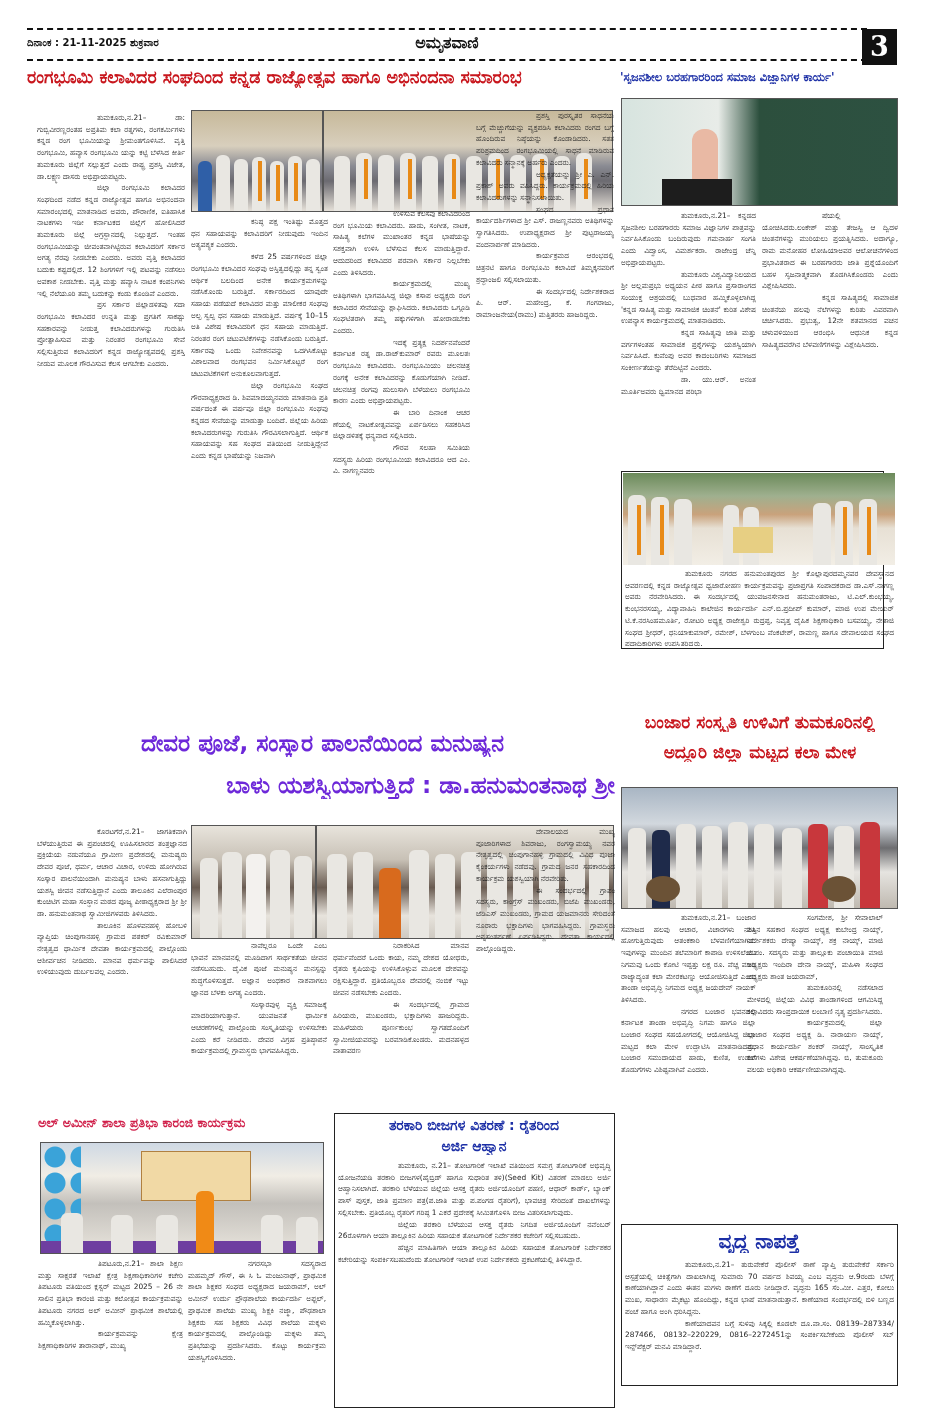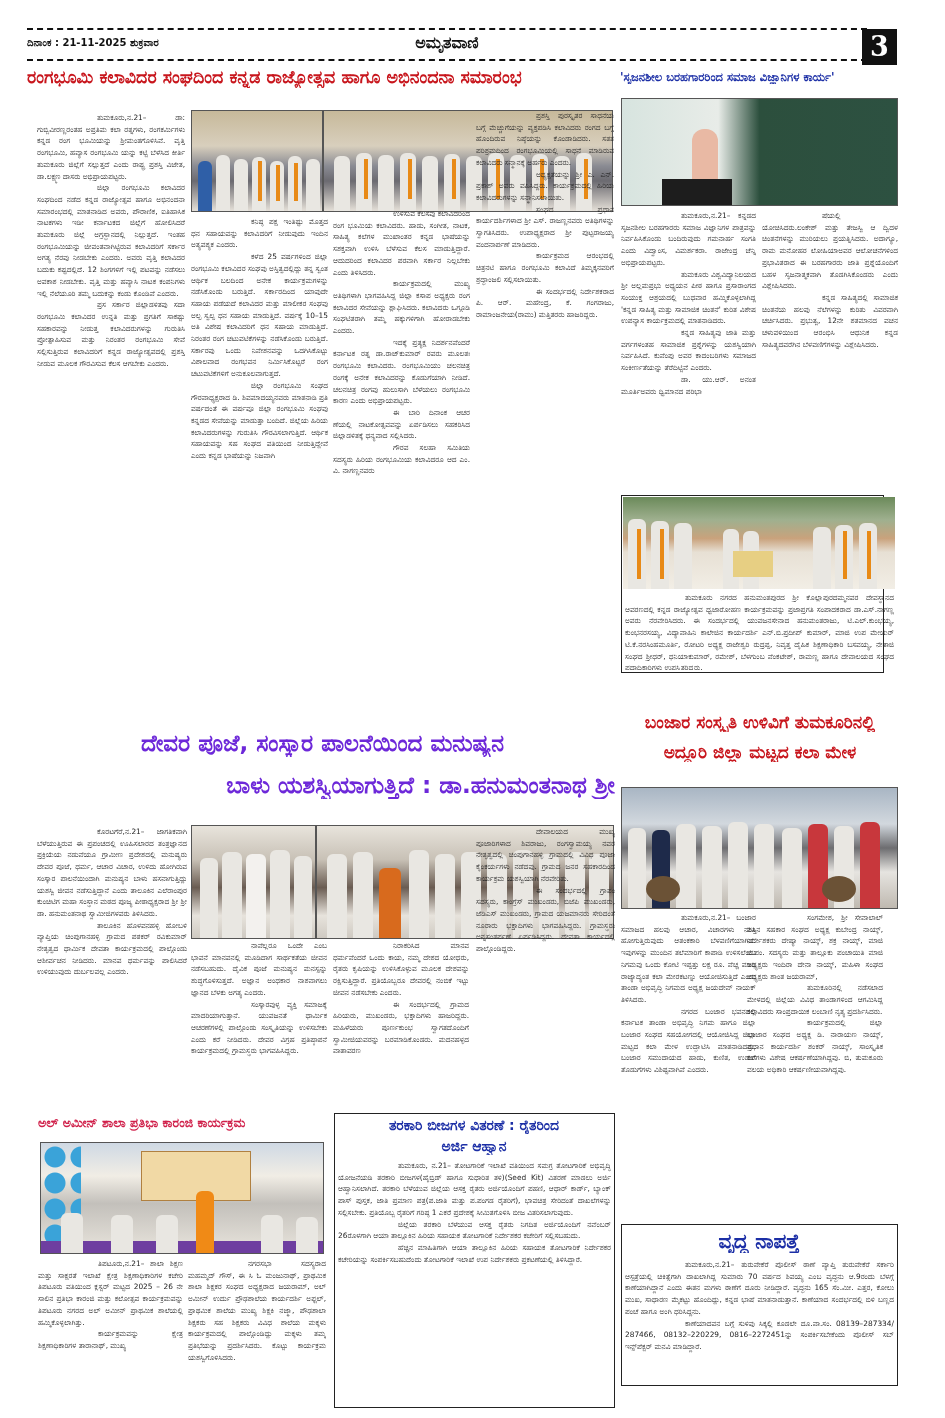--- a/index.html
+++ b/index.html
@@ -114,21 +114,21 @@
   <p>ತುಮಕೂರು,ನ.21– ಕನ್ನಡದ ಸೃಜನಶೀಲ ಬರಹಗಾರರು ಸಮಾಜ ವಿಜ್ಞಾನಿಗಳ ಪಾತ್ರವನ್ನು ನಿರ್ವಹಿಸಿಕೊಂಡು ಬಂದಿರುವುದು ಗಮನಾರ್ಹ ಸಂಗತಿ ಎಂದು ವಿದ್ವಾಂಸ, ವಿಮರ್ಶಕರಾ. ರಾಜೇಂದ್ರ ಚೆನ್ನಿ ಅಭಿಪ್ರಾಯಪಟ್ಟರು.</p>
     <p>ತುಮಕೂರು ವಿಶ್ವವಿದ್ಯಾನಿಲಯದ ಶ್ರೀ ಅಲ್ಲಮಪ್ರಭು ಅಧ್ಯಯನ ಪೀಠ ಹಾಗೂ ಪ್ರಸಾರಾಂಗದ ಸಂಯುಕ್ತ ಆಶ್ರಯದಲ್ಲಿ ಬುಧವಾರ ಹಮ್ಮಿಕೊಳ್ಳಲಾಗಿದ್ದ 'ಕನ್ನಡ ಸಾಹಿತ್ಯ ಮತ್ತು ಸಾಮಾಜಿಕ ಚಿಂತನೆ' ಕುರಿತ ವಿಶೇಷ ಉಪನ್ಯಾಸ ಕಾರ್ಯಕ್ರಮದಲ್ಲಿ ಮಾತನಾಡಿದರು.</p>
     <p>ಕನ್ನಡ ಸಾಹಿತ್ಯವು ಜಾತಿ ಮತ್ತು ವರ್ಗಗಳಂತಹ ಸಾಮಾಜಿಕ ಪ್ರಶ್ನೆಗಳನ್ನು ಯಶಸ್ವಿಯಾಗಿ ನಿರ್ವಹಿಸಿದೆ. ಕುವೆಂಪು ಅವರ ಕಾದಂಬರಿಗಳು ಸಮಾಜದ ಸಂಕೀರ್ಣತೆಯನ್ನು ತೆರೆದಿಟ್ಟಿವೆ ಎಂದರು.</p>
     <p>ಡಾ. ಯು.ಆರ್. ಅನಂತ ಮೂರ್ತಿಅವರು ಧ್ವಿಮಾನದ ಪರಿಭಾ</p>
 </div>
 <div class="col" style="left:762px; top:210px; width:136px; height:262px;">
   <p>ಷೆಯಲ್ಲಿ ಯೋಚಿಸಿದರು.ಲಂಕೇಶ್ ಮತ್ತು ತೇಜಸ್ವಿ ಆ ದ್ವಿದಳ ಚಿಂತನೆಗಳನ್ನು ಮುರಿಯಲು ಪ್ರಯತ್ನಿಸಿದರು. ಅದಾಗ್ಯೂ, ರಾಮ ಮನೋಹರ ಲೋಹಿಯಾಅವರ ಆಲೋಚನೆಗಳಿಂದ ಪ್ರಭಾವಿತರಾದ ಈ ಬರಹಗಾರರು ಜಾತಿ ಪ್ರಶ್ನೆಯೊಂದಿಗೆ ಬಹಳ ಸೃಜನಾತ್ಮಕವಾಗಿ ತೊಡಗಿಸಿಕೊಂಡರು ಎಂದು ವಿಶ್ಲೇಷಿಸಿದರು.</p>
     <p>ಕನ್ನಡ ಸಾಹಿತ್ಯದಲ್ಲಿ ಸಾಮಾಜಿಕ ಚಿಂತನೆಯ ಹಲವು ನೆಲೆಗಳನ್ನು ಕುರಿತು ವಿವರವಾಗಿ ಚರ್ಚಿಸಿದರು. ಪ್ರಭುತ್ವ, 12ನೇ ಶತಮಾನದ ವಚನ ಚಳುವಳಿಯಿಂದ ಆರಂಭಿಸಿ ಆಧುನಿಕ ಕನ್ನಡ ಸಾಹಿತ್ಯದವರೆಗಿನ ಬೆಳವಣಿಗೆಗಳನ್ನು ವಿಶ್ಲೇಷಿಸಿದರು.</p>
 </div>
 
-<div class="box" style="left:621px; top:495px; width:263px; height:178px;">
+<div class="box" style="left:621px; top:471px; width:263px; height:178px;">
   <div class="photo ph-3" style="left:1px; top:1px; width:272px; height:92px; border:none;">
     <div class="fig" style="left:5px;width:18px;height:70px;"></div>
     <div class="fig" style="left:28px;width:18px;height:68px;"></div>
     <div class="fig" style="left:51px;width:18px;height:66px;"></div>
     <div class="fig" style="left:100px;width:16px;height:60px;"></div>
     <div class="fig" style="left:120px;width:16px;height:58px;"></div>
     <div class="fig" style="left:190px;width:18px;height:62px;"></div>
     <div class="fig" style="left:212px;width:18px;height:64px;"></div>
     <div class="fig" style="left:236px;width:18px;height:66px;"></div>
     <div class="sash" style="left:14px;bottom:10px;height:50px;"></div>

